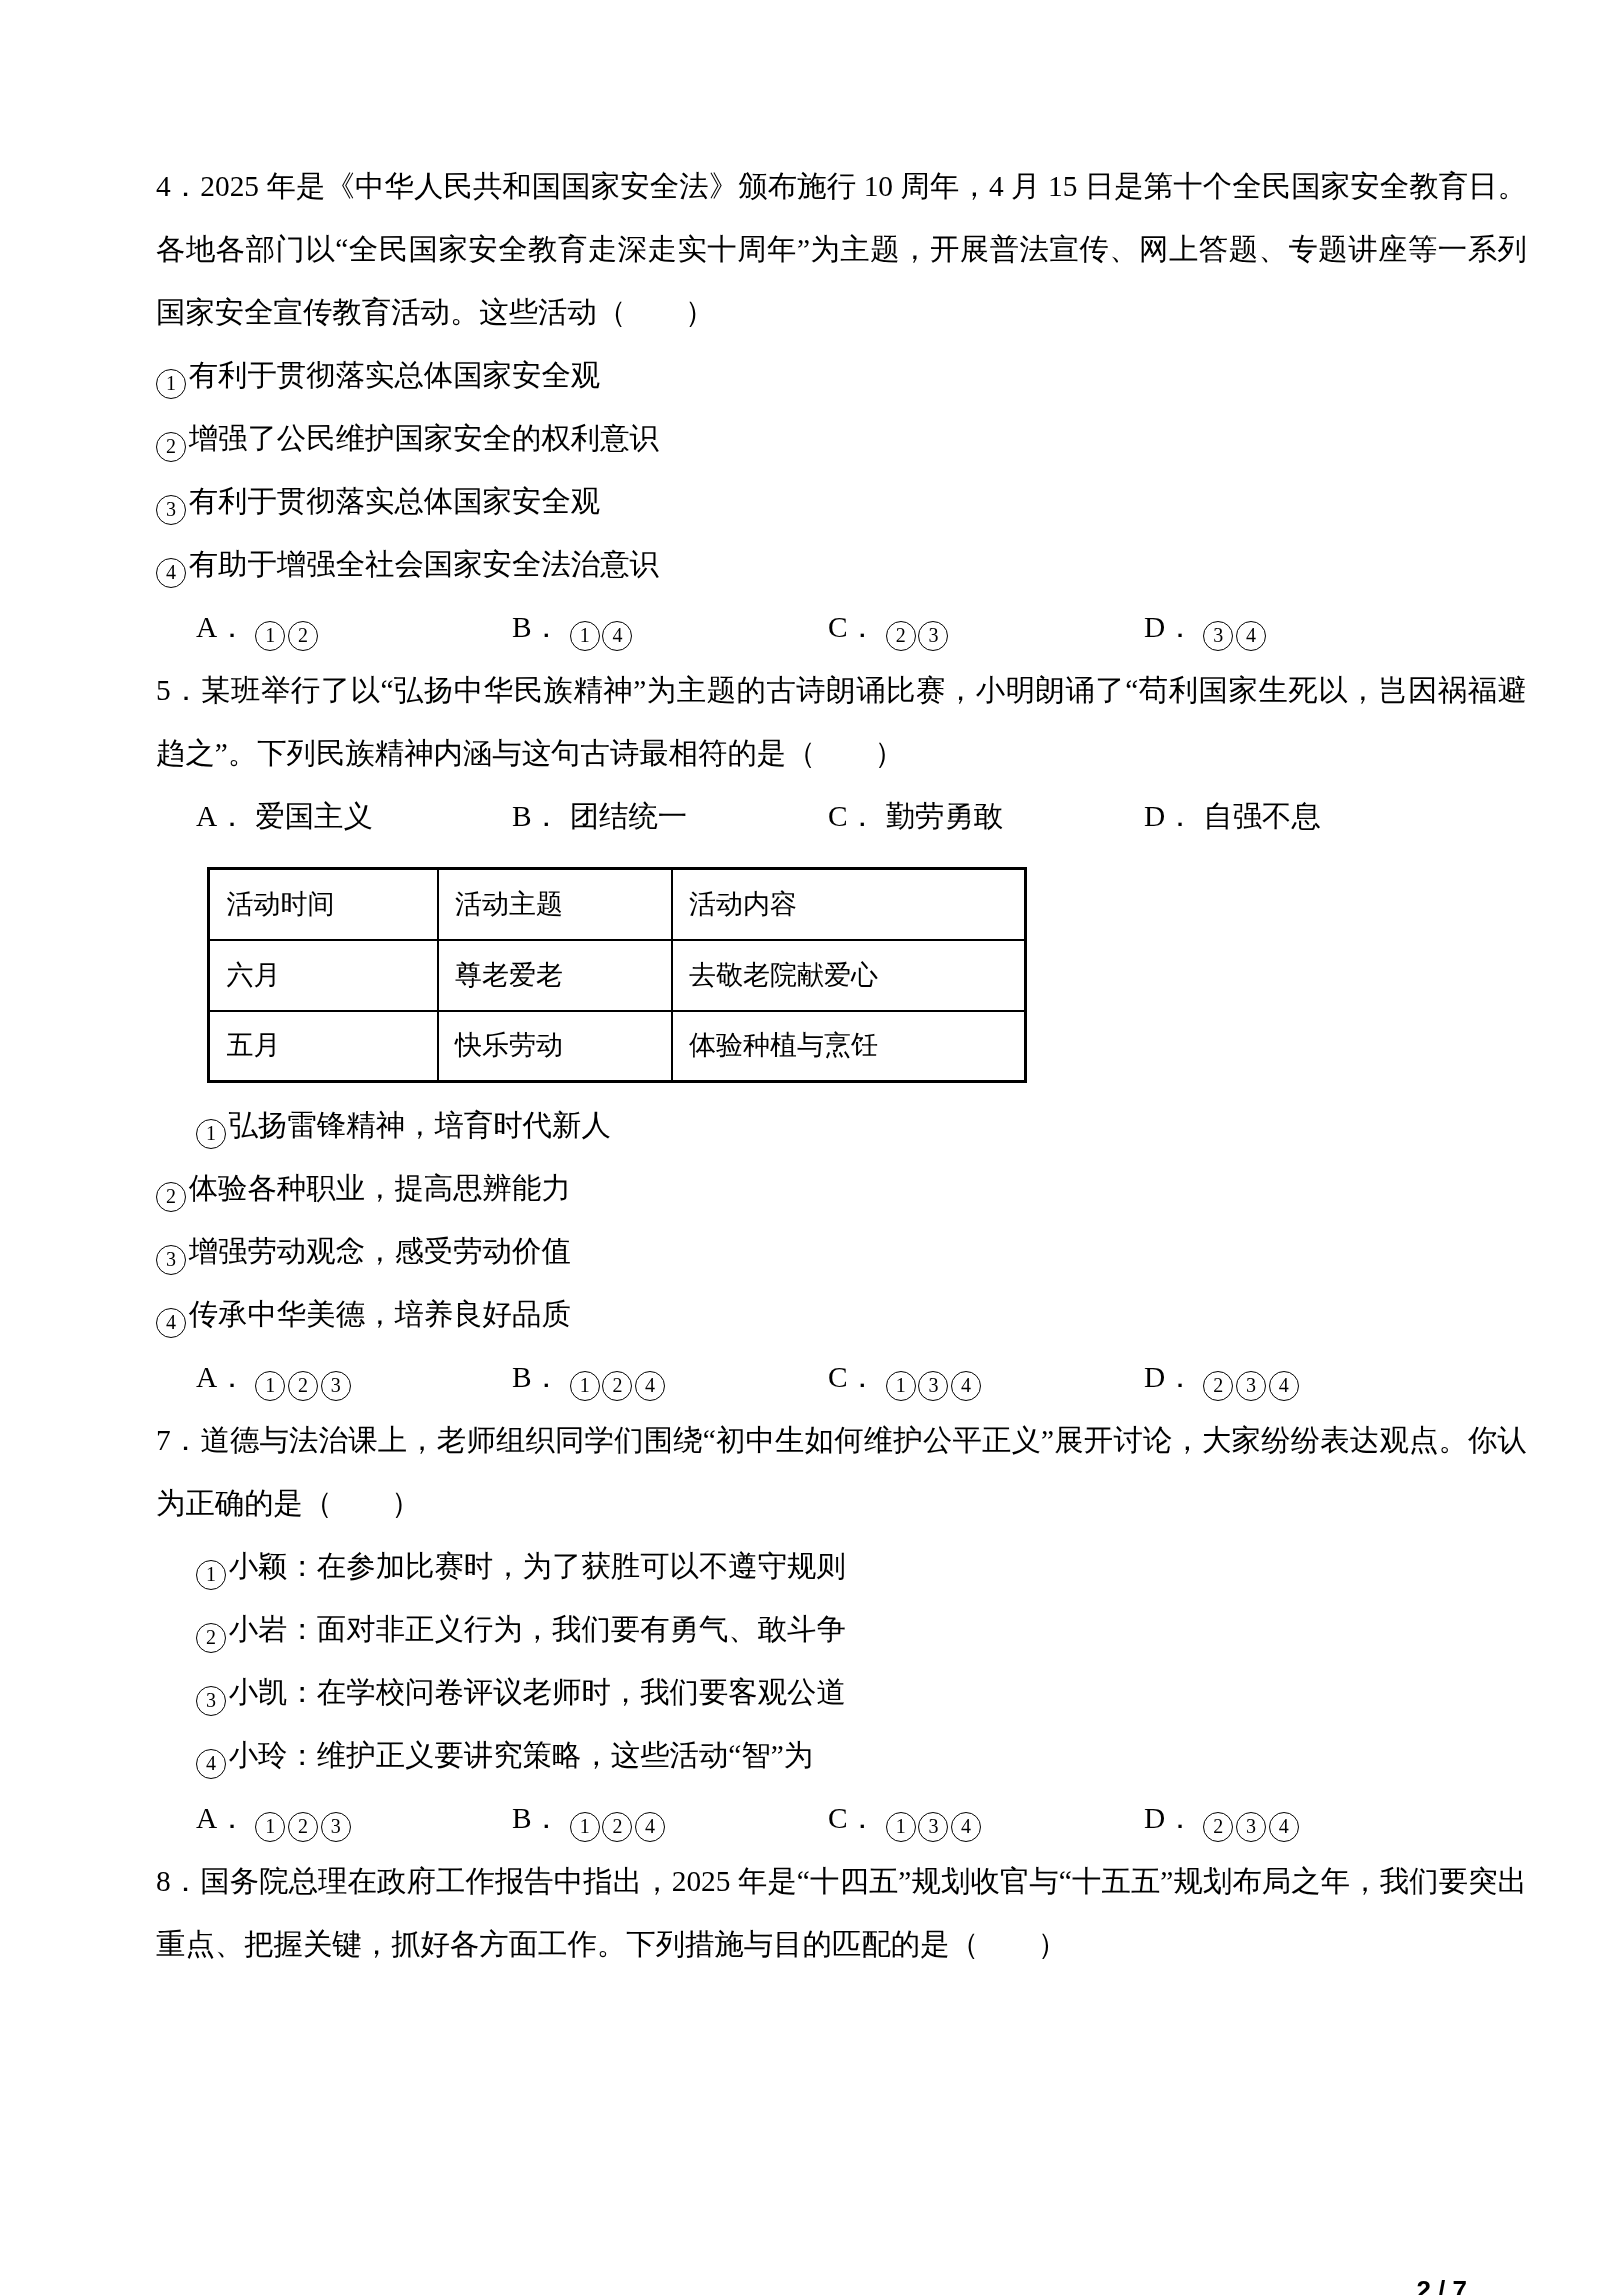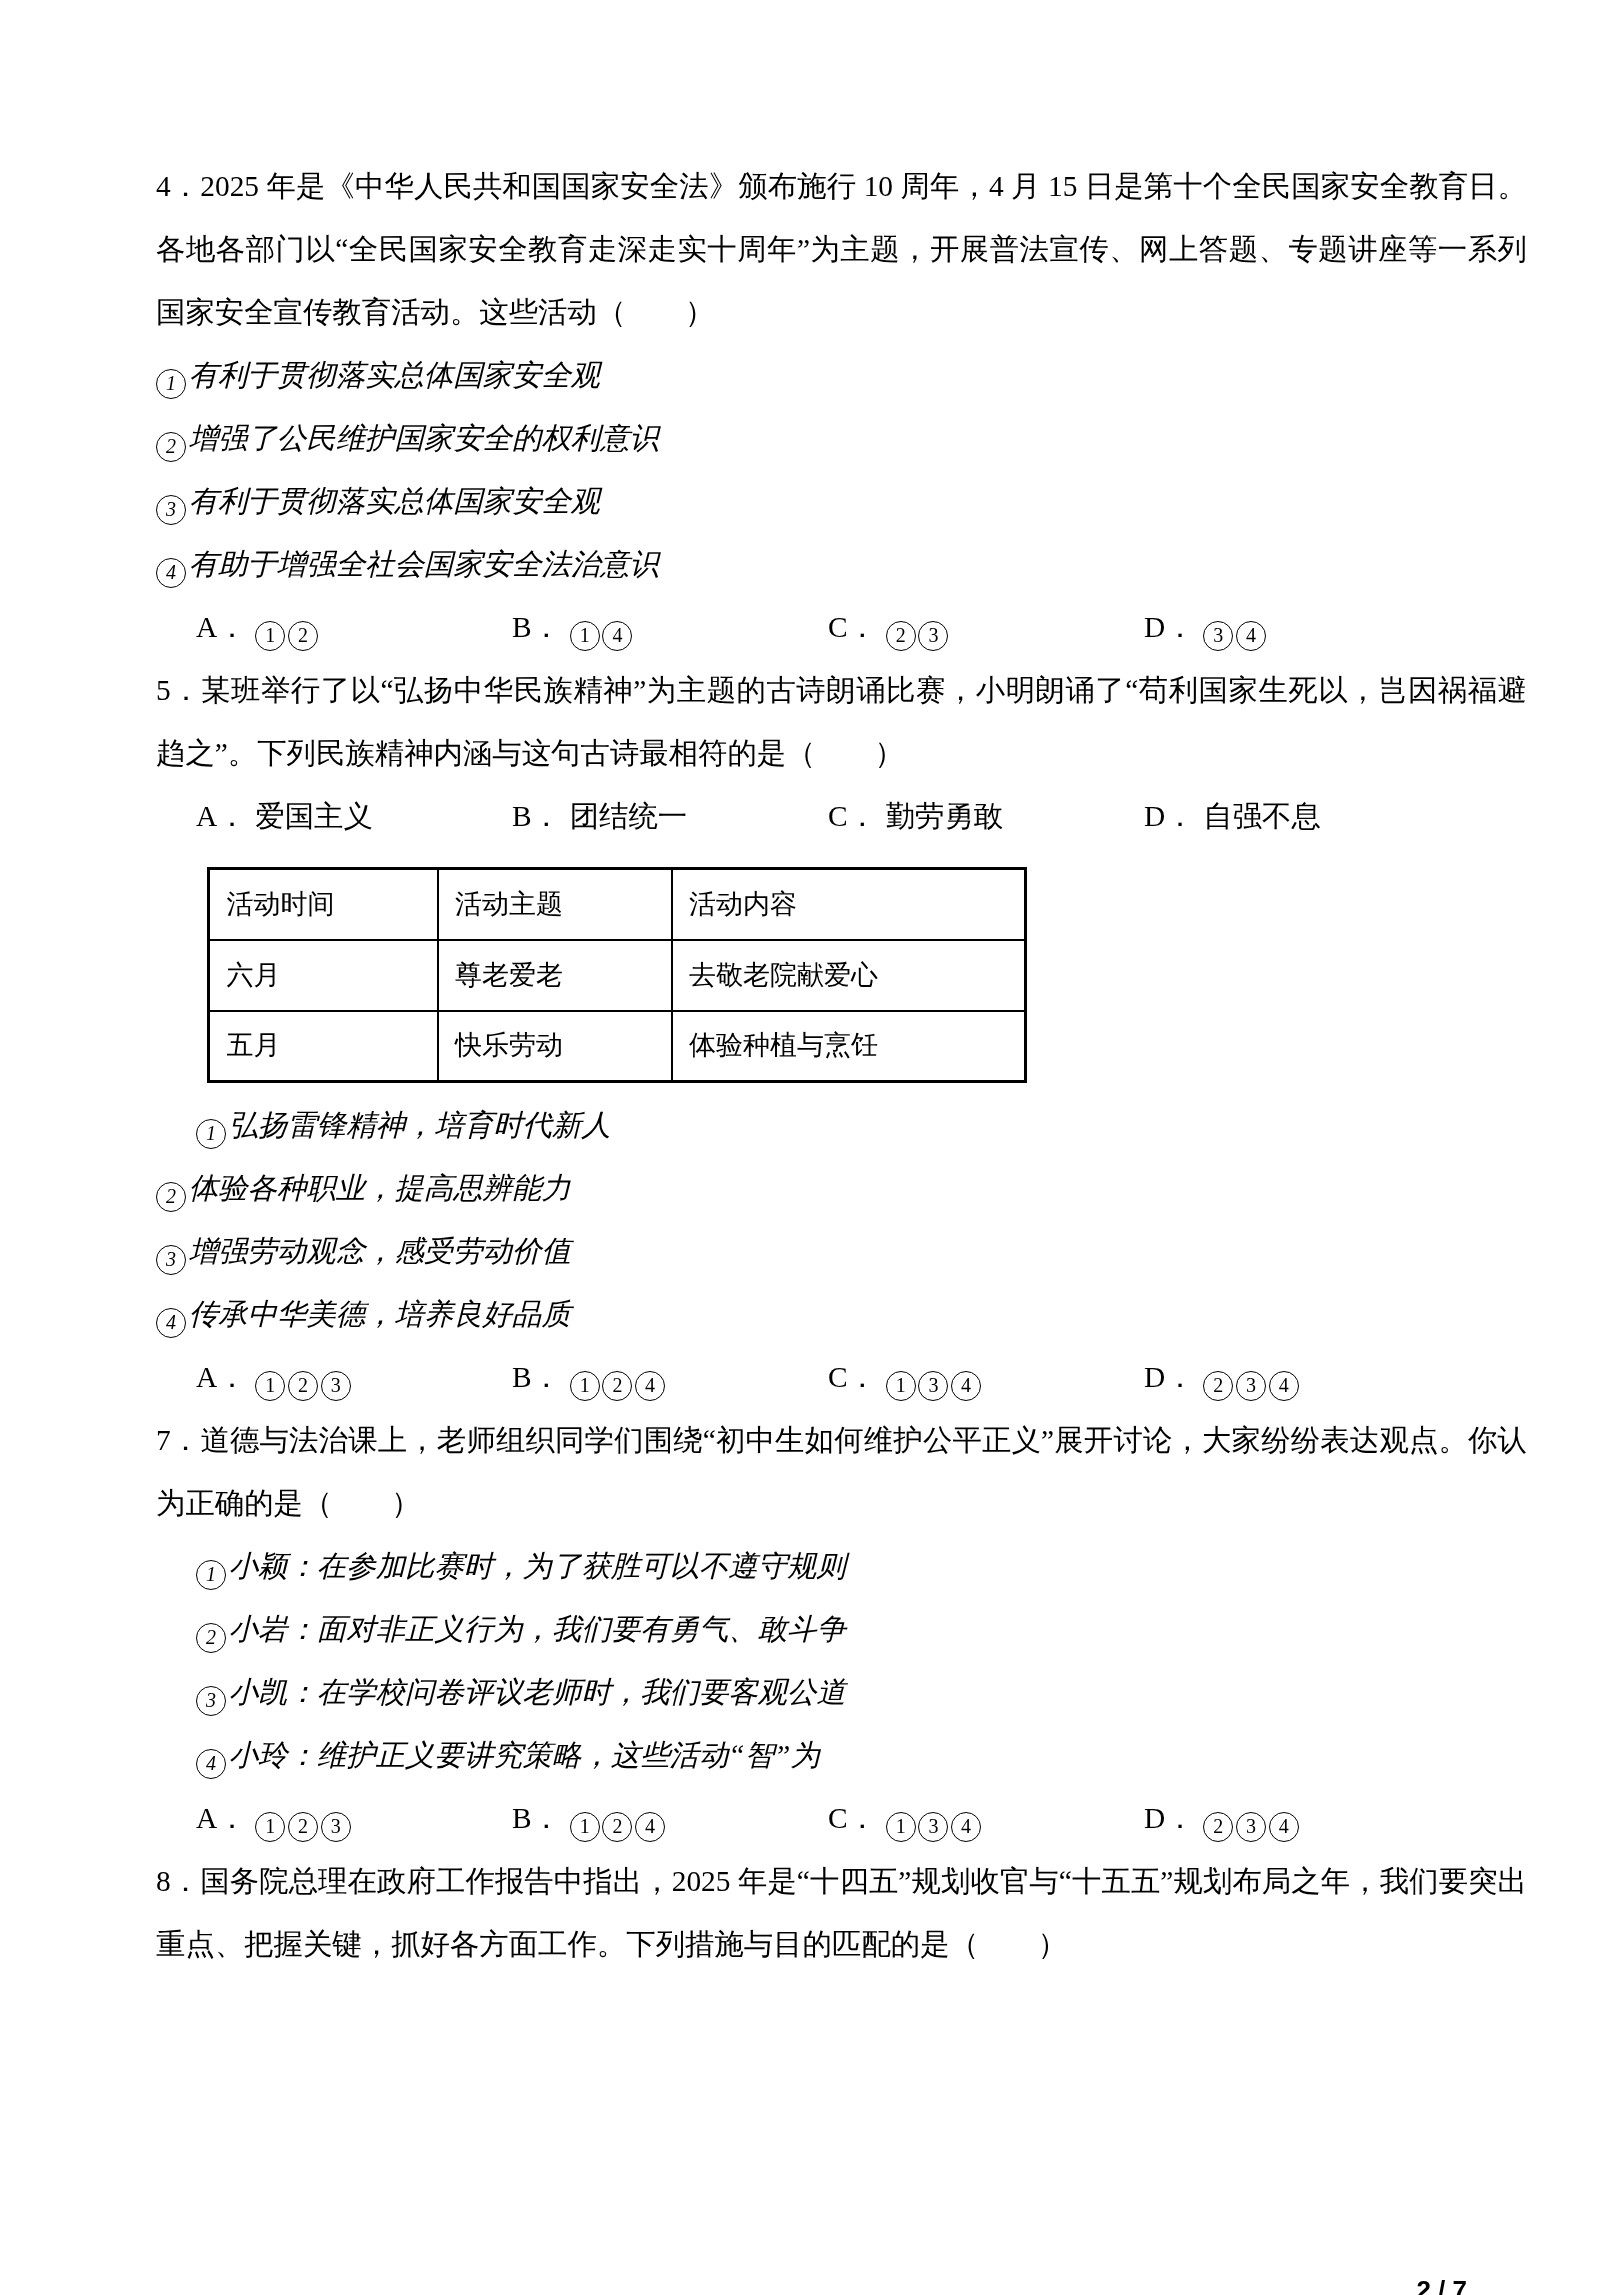--- a/index.html
+++ b/index.html
@@ -8,21 +8,21 @@
     width: 1623px; height: 2295px;
     background: #ffffff; color: #000;
     font-family: "Liberation Serif", "DejaVu Serif", serif;
     font-size: 29.4px; line-height: 63px;
     overflow: hidden; position: relative;
   }
   .page { position: relative; width: 1623px; height: 2295px; }
   #content { margin: 155px 96px 0 156px; }
   .question { margin: 0; }
   .stem { margin: 0; text-align: justify; }
-  .statement { margin: 0; font-style: italic; }
+  .statement { margin: 0; }
   .ind { padding-left: 40px; }
   .opts { margin: 0; padding-left: 40px; display: flex; }
   .opt { flex: 0 0 316px; white-space: nowrap; }
   .opt-label { margin-right: 8.7px; }
   .circ {
     display: inline-block; width: 30px; height: 30px;
     border: 1.6px solid #000; border-radius: 50%;
     text-align: center; font-size: 20px; line-height: 26px;
     vertical-align: -4.9px; margin-right: 2.7px;
   }

